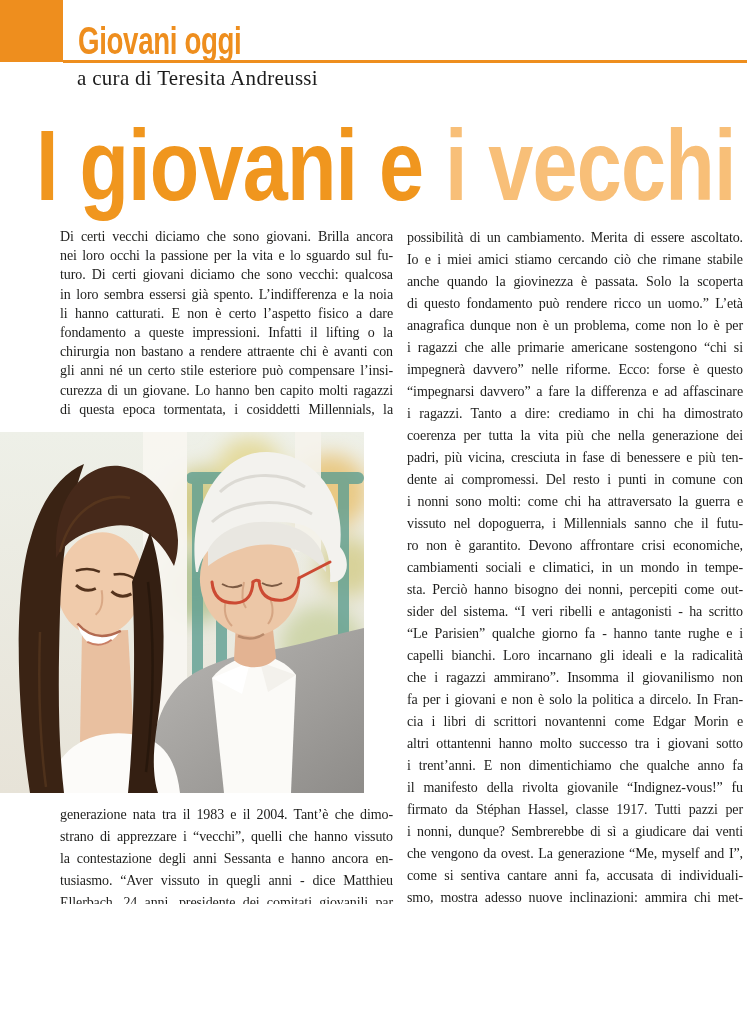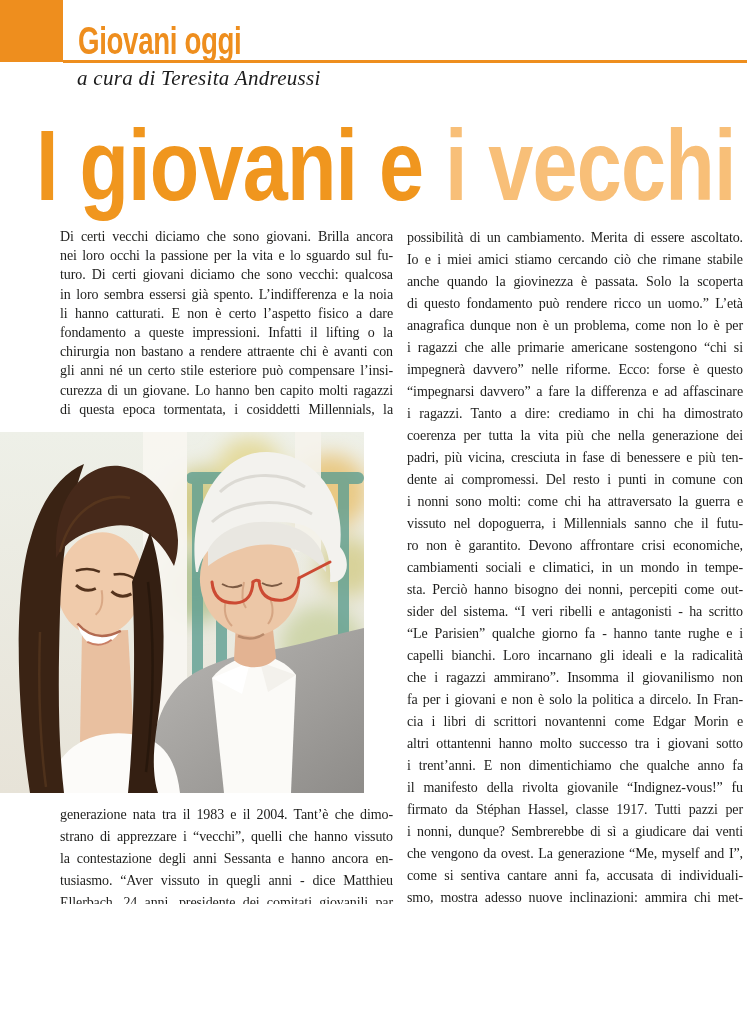--- a/index.html
+++ b/index.html
@@ -3,21 +3,21 @@
 <meta charset="utf-8">
 <style>
   html,body{margin:0;padding:0;background:#ffffff;}
   .page{position:relative;width:750px;height:904px;background:#ffffff;overflow:hidden;
         font-family:"Liberation Serif",serif;}
   .corner{position:absolute;left:0;top:0;width:63px;height:62px;background:#ee8e1e;}
   .kicker{position:absolute;left:78px;top:20px;font-family:"Liberation Sans",sans-serif;
           font-weight:bold;font-size:39px;line-height:41px;color:#ee8e1e;white-space:nowrap;
           transform:scaleX(0.71);transform-origin:left top;letter-spacing:-0.5px;}
   .rule{position:absolute;left:63px;top:60px;width:684px;height:3px;background:#ee8e1e;}
-  .byline{position:absolute;left:77px;top:66px;font-style:italic;font-size:21px;color:#1c1c1c;
+  .byline{position:absolute;left:77px;top:66px;font-size:21px;color:#1c1c1c;
           letter-spacing:0.3px;white-space:nowrap;}
   .title{position:absolute;left:36px;top:118px;font-family:"Liberation Sans",sans-serif;
          font-weight:bold;font-size:100px;line-height:95px;white-space:nowrap;
          letter-spacing:-1px;transform:scaleX(0.81);transform-origin:left top;}
   .title .t1{color:#f0961e;}
   .title .t2{color:#f8bf78;}
   .body-col{position:absolute;font-size:14px;color:#1d1d1b;text-align:justify;
             text-align-last:justify;white-space:pre-line;letter-spacing:-0.1px;margin-left:25px;}
   .p-left1{left:35px;top:227px;width:333px;line-height:19.2px;}
   .p-left2{left:35px;top:804px;width:333px;line-height:22px;}

